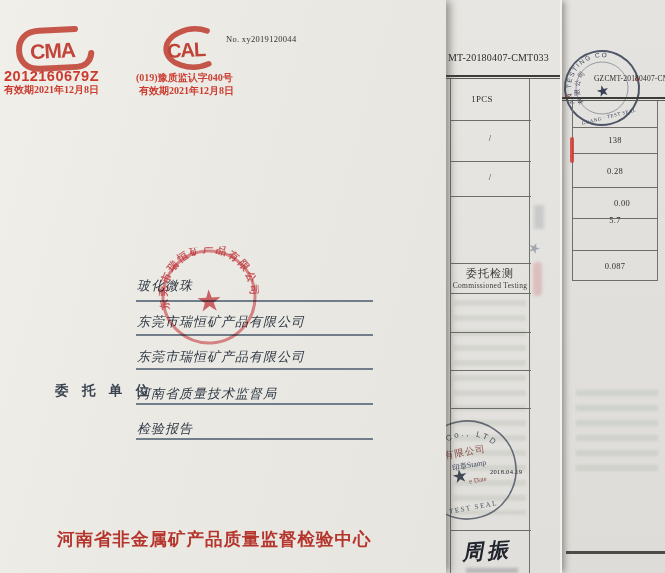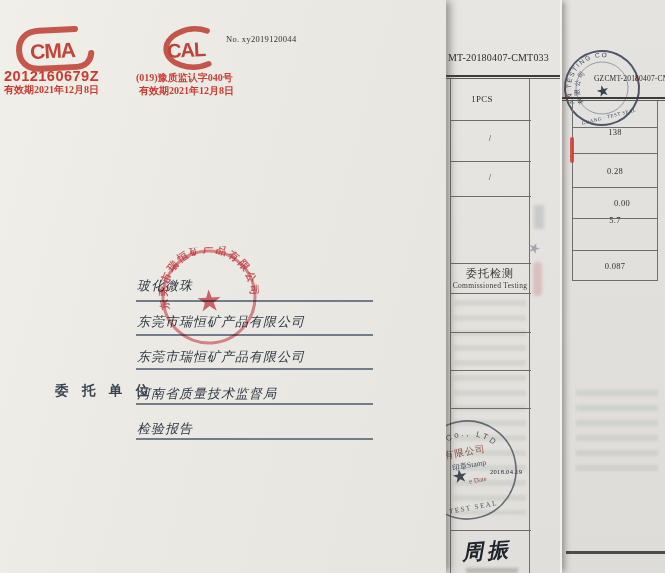--- a/index.html
+++ b/index.html
@@ -63,21 +63,21 @@
     <div class="abs dline" style="left:0;right:0;top:97px;"></div>
     <div class="abs dline2" style="left:0;right:0;top:100px;"></div>
 
     <div class="abs vcol" style="left:16px;top:101px;width:86px;height:179px;"></div>
     <div class="abs hline" style="left:16px;top:127px;width:86px;"></div>
     <div class="abs hline" style="left:16px;top:153px;width:86px;"></div>
     <div class="abs hline" style="left:16px;top:187px;width:86px;"></div>
     <div class="abs hline" style="left:16px;top:218px;width:86px;"></div>
     <div class="abs hline" style="left:16px;top:250px;width:86px;"></div>
     <div class="abs hline" style="left:16px;top:280px;width:86px;"></div>
-    <div class="abs cellv" style="left:16px;top:127px;width:86px;">138</div>
+    <div class="abs cellv" style="left:16px;top:135px;width:86px;">138</div>
     <div class="abs cellv" style="left:16px;top:166px;width:86px;">0.28</div>
     <div class="abs cellv" style="left:16px;top:198px;width:100px;">0.00</div>
     <div class="abs cellv" style="left:16px;top:215px;width:86px;">5.7</div>
     <div class="abs cellv" style="left:16px;top:261px;width:86px;">0.087</div>
 
     <div class="abs" style="left:14px;top:137px;width:4px;height:26px;background:#d23c35;border-radius:3px;opacity:.85;"></div>
 
     <div class="abs bleed" style="left:20px;top:390px;width:82px;height:90px;"></div>
 
     <div class="abs" style="left:10px;right:0;top:551px;height:3px;background:#4c4b48;"></div>
@@ -169,15 +169,16 @@
       <circle cx="50" cy="50" r="46" fill="none" stroke="rgba(214,72,78,.62)" stroke-width="3"></circle>
       <defs>
           <path id="cArc" d="M 10,60 A 42,42 0 1 1 90,60"></path>
         </defs>
       <text font-size="10.5" fill="rgba(205,55,62,.78)" letter-spacing="2" font-weight="bold">
         <textPath href="#cArc">东莞市瑞恒矿产品有限公司</textPath>
       </text>
       <text x="50" y="64" font-size="30" fill="rgba(205,50,58,.72)" text-anchor="middle">★</text>
     </svg>
 
+    <div class="abs footer">河南省非金属矿产品质量监督检验中心</div>
   </div>
 
 </div>
 
 </body></html>

